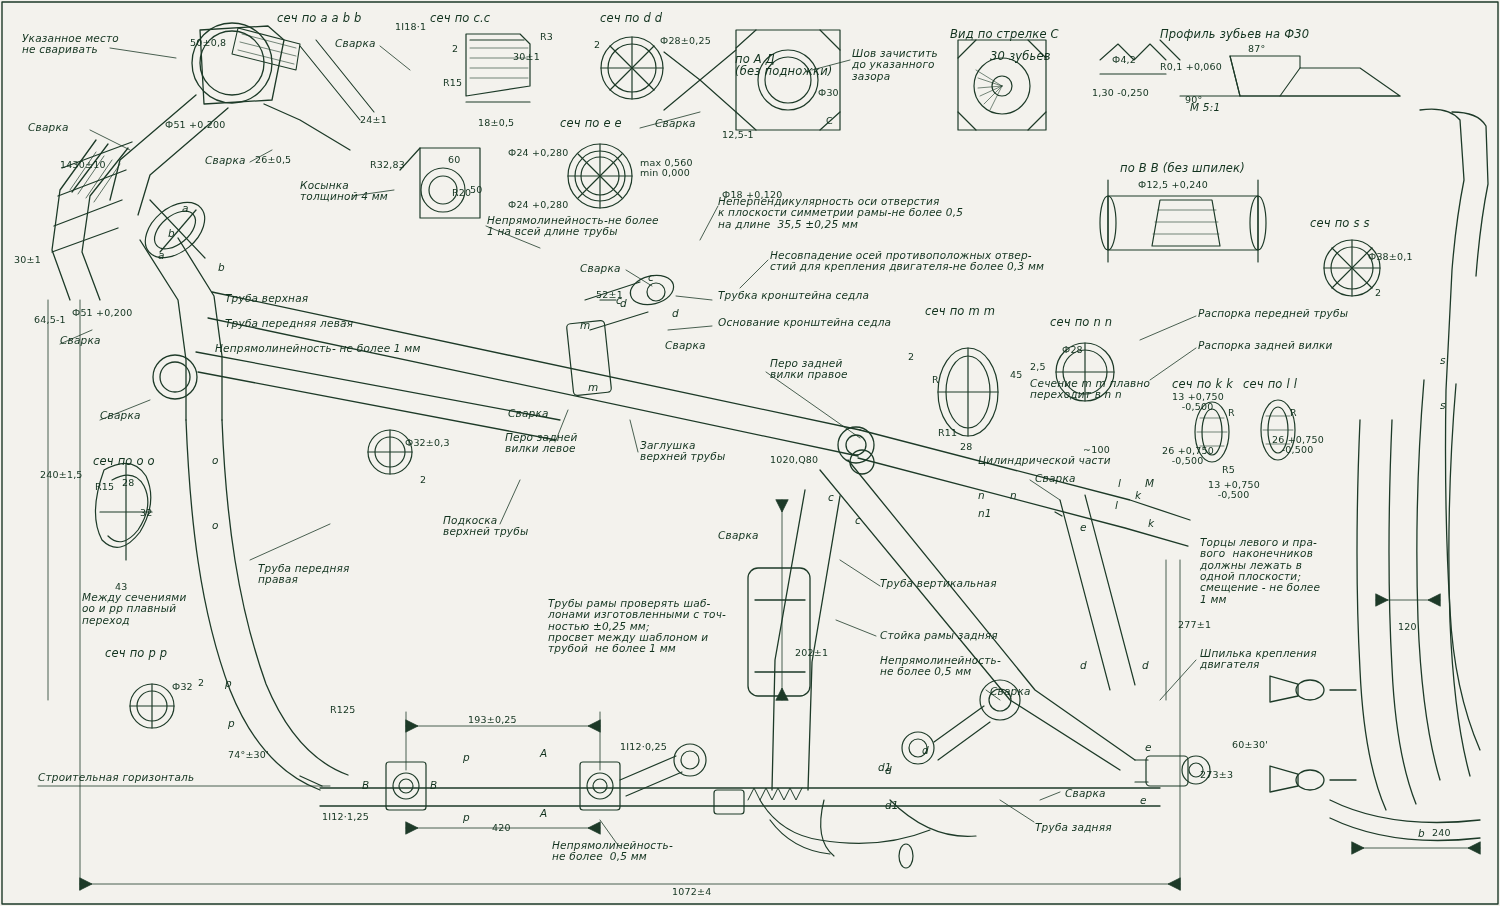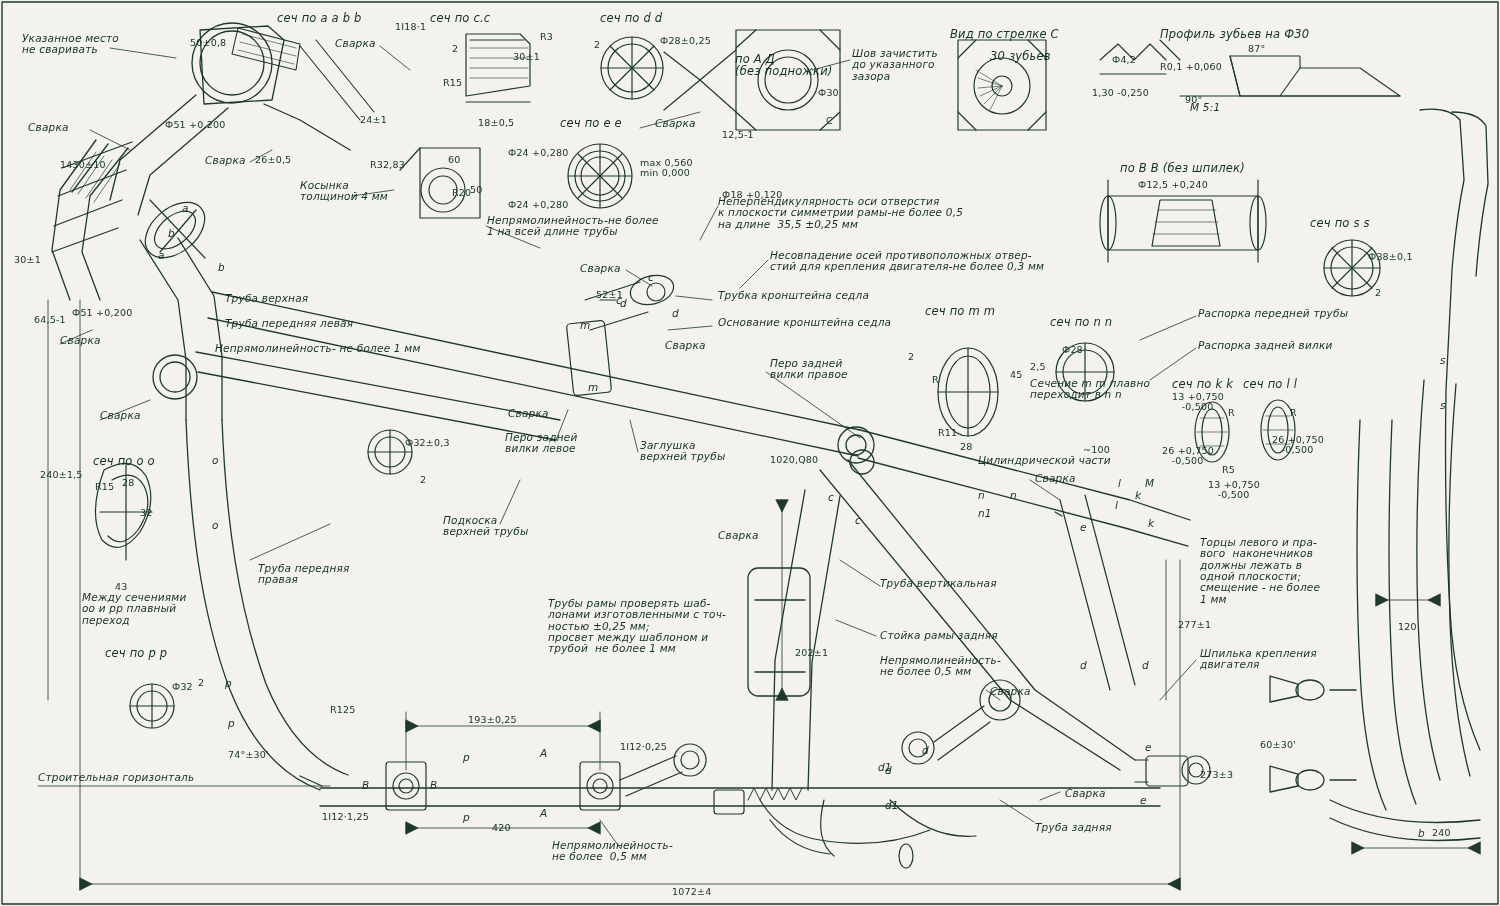--- a/index.html
+++ b/index.html
@@ -562,21 +562,21 @@
    -0,500</div>
       <div class="lbl s9 n" style="left: 1272px; top: 435px;">26 +0,750
    -0,500</div>
       <div class="lbl s9 n" style="left: 1290px; top: 408px;">R</div>
       <div class="lbl s9 n" style="left: 1083px; top: 445px;">~100</div>
       <div class="lbl s9 n" style="left: 1398px; top: 622px;">120</div>
       <div class="lbl s9 n" style="left: 1432px; top: 828px;">240</div>
       <div class="lbl s9 n" style="left: 795px; top: 648px;">202±1</div>
       <div class="lbl s9 n" style="left: 1178px; top: 620px;">277±1</div>
       <div class="lbl s9 n" style="left: 1200px; top: 770px;">273±3</div>
-      <div class="lbl s9 n" style="left: 1232px; top: 740px; margin-left: 28px;">60±30'</div>
+      <div class="lbl s9 n" style="left: 1232px; top: 740px;">60±30'</div>
       <div class="lbl s9 n" style="left: 468px; top: 715px;">193±0,25</div>
       <div class="lbl s9 n" style="left: 492px; top: 823px;">420</div>
       <div class="lbl s9 n" style="left: 672px; top: 887px;">1072±4</div>
       <div class="lbl s9 n" style="left: 620px; top: 742px;">1I12·0,25</div>
       <div class="lbl s9 n" style="left: 322px; top: 812px;">1I12·1,25</div>
       <div class="lbl s9 n" style="left: 330px; top: 705px;">R125</div>
       <div class="lbl s9 n" style="left: 228px; top: 750px;">74°±30'</div>
       <div class="lbl s9 n" style="left: 1112px; top: 55px;">Ф4,2</div>
       <div class="lbl s9 n" style="left: 1160px; top: 62px;">R0,1 +0,060</div>
       <div class="lbl s9 n" style="left: 1248px; top: 44px;">87°</div>

